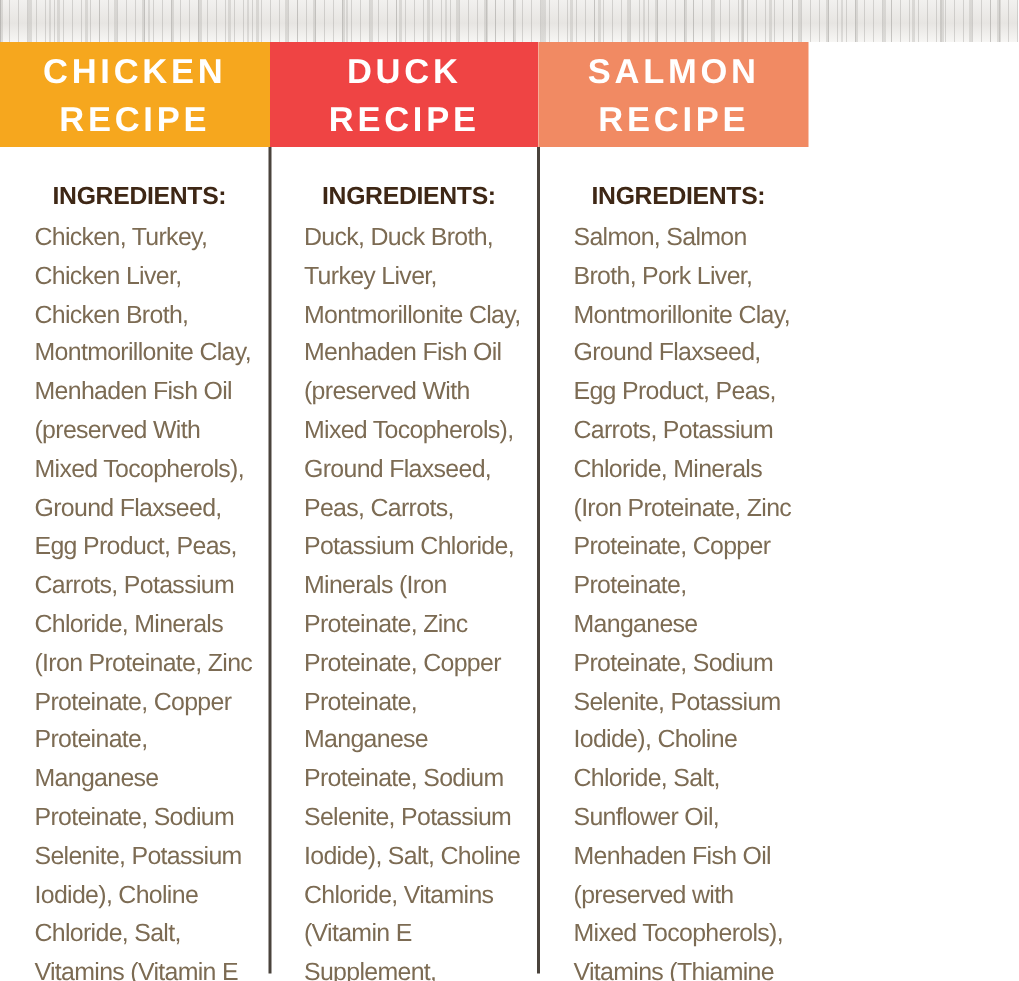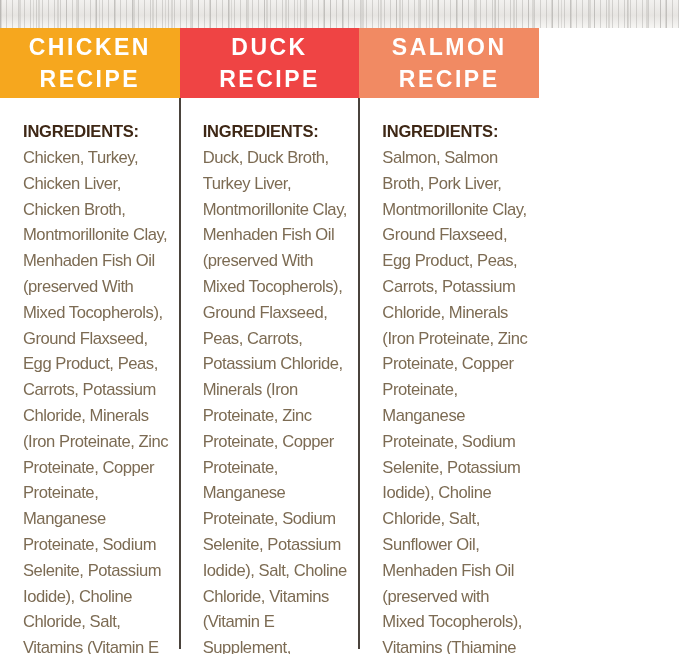--- a/index.html
+++ b/index.html
@@ -57,21 +57,21 @@
     font-weight: bold;
     font-size: 23px;
     line-height: 32px;
     letter-spacing: 2.5px;
     text-align: center;
   }
   .col-body {
     padding: 0 10px 0 23px;
   }
   .ingredients-label {
-    margin: 24px 0 0 0;
+    margin: 24px 0 0 12px;
     font-size: 16.5px;
     font-weight: bold;
     letter-spacing: -0.2px;
     color: #3e2715;
   }
   .ingredients-text {
     margin: 4px 0 0 0;
     font-size: 16.6px;
     line-height: 25.8px;
     letter-spacing: -0.45px;

